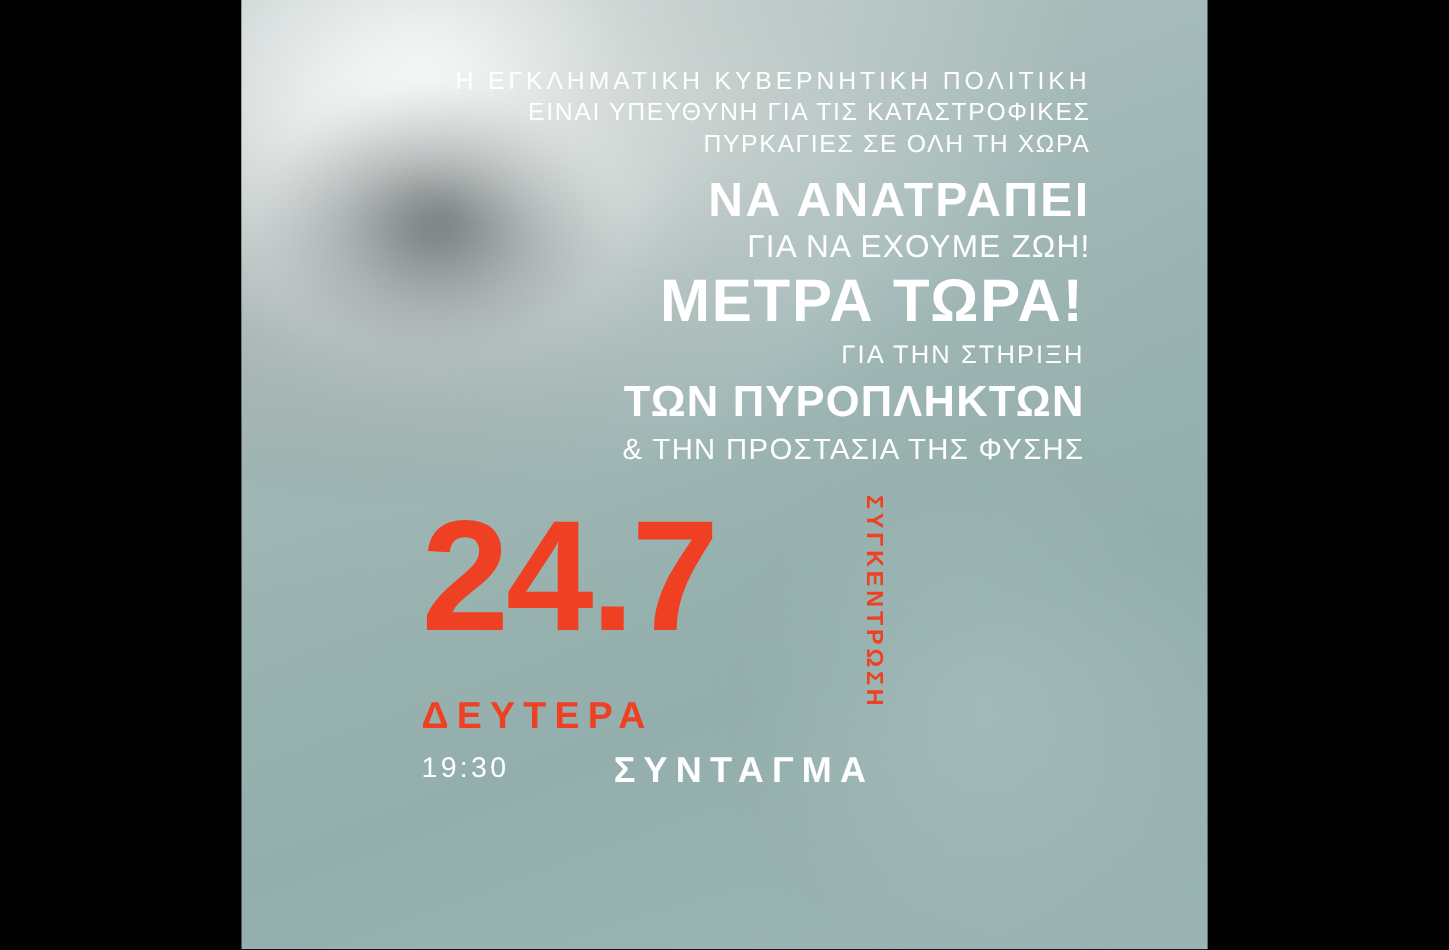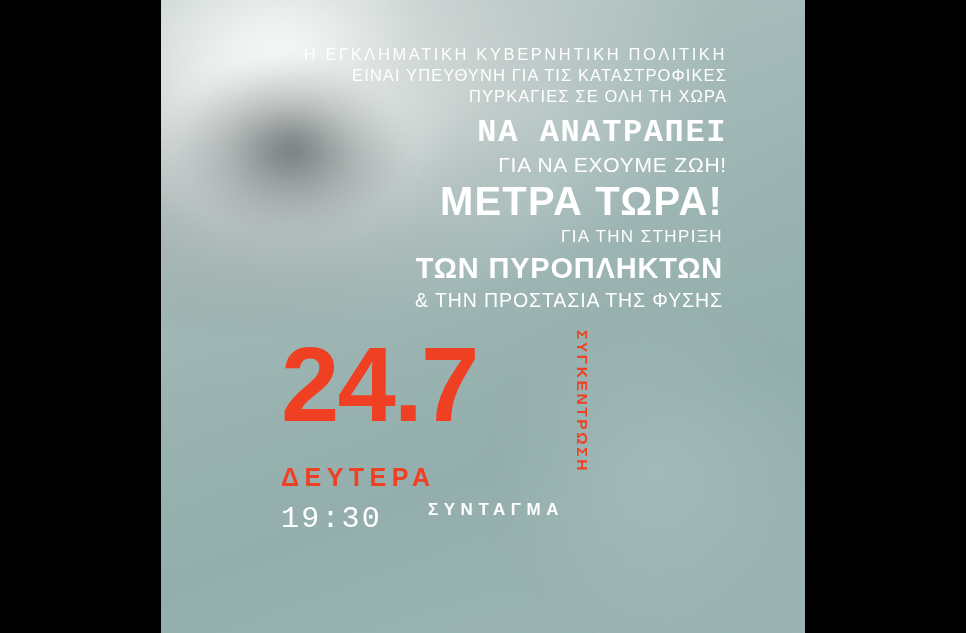--- a/index.html
+++ b/index.html
@@ -89,21 +89,20 @@
   .line-thin.sp {
     letter-spacing: 2.6px;
   }
   .line-huge {
     font-size: 32px;
     font-weight: 700;
     letter-spacing: 1.6px;
     line-height: 38px;
     margin-top: 7px;
     color: #ffffff;
-    font-family: Liberation Mono, monospace;
   }
   .line-mid {
     font-size: 21px;
     font-weight: 400;
     letter-spacing: 0.8px;
     line-height: 26px;
     color: #ffffff;
   }
 
   
@@ -176,34 +175,33 @@
     gap: 10px;
     flex-direction: column;
   }
   .day {
     font-size: 25px;
     font-weight: 700;
     color: #ef4023;
     letter-spacing: 5.5px;
   }
   .time {
-    font-size: 30px;
+    font-size: 19px;
     font-weight: 400;
     color: #ffffff;
     letter-spacing: 2.2px;
-    font-family: Liberation Mono, monospace;
   }
 
   .place {
     position: absolute;
     left: 120px;
     top: 500px;
     width: 430px;
     text-align: center;
-    font-size: 17px;
+    font-size: 24px;
     font-weight: 700;
     color: #ffffff;
     letter-spacing: 5.5px;
   }
 
   
   .orgs {
     position: absolute;
     left: 0;
     top: 540px;

